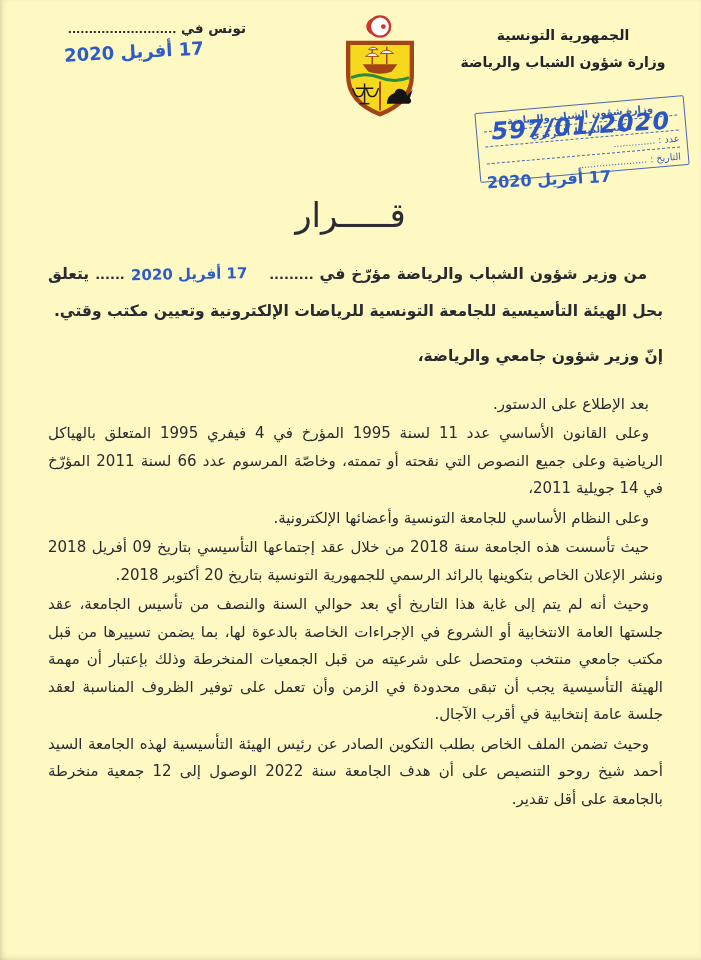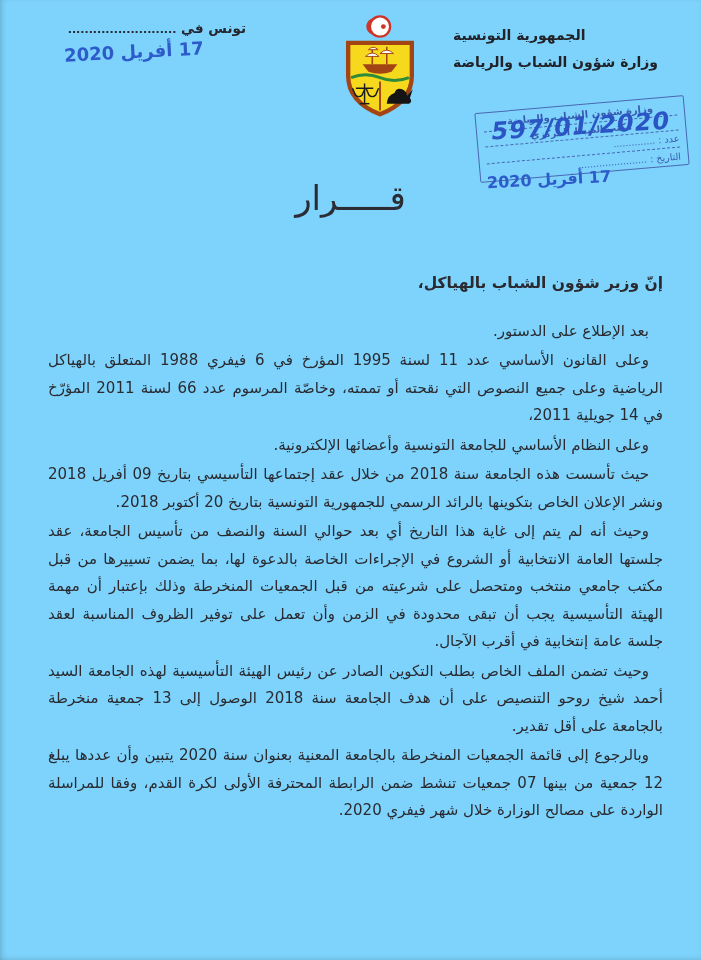--- a/index.html
+++ b/index.html
@@ -1,20 +1,20 @@
 <!DOCTYPE html>
 <html lang="ar"><head>
 <meta charset="utf-8">
 <style>
   html,body{margin:0;padding:0;background:#e9e9e9;}
   .page{
     position:relative;
     width:701px;height:960px;
     margin:0 auto;
-    background:#7dd3fc;
+    background:#fef9c3;
     overflow:hidden;
     font-family:"DejaVu Sans",sans-serif;
     color:#2b2b33;
     box-shadow:inset 4px 0 6px -3px rgba(0,0,0,.18), inset 0 -4px 6px -3px rgba(0,0,0,.10);
   }
   
   .hdr-left{
     position:absolute;top:20px;left:56px;width:190px;
     direction:rtl;text-align:right;
     font-size:13.5px;font-weight:bold;color:#26262e;
@@ -29,21 +29,21 @@
     position:absolute;top:41px;left:64px;
     font-size:18px;letter-spacing:1px;
     transform:rotate(-3deg);
     direction:rtl;white-space:nowrap;
   }
   
   .emblem{position:absolute;top:14px;left:336px;width:88px;height:108px;}
   
   .hdr-right{
     position:absolute;top:22px;right:28px;width:220px;
-    direction:rtl;text-align:left;
+    direction:rtl;text-align:center;
     font-weight:bold;font-size:14px;line-height:27px;color:#222229;
     white-space:nowrap;
   }
   
   .stamp-box{
     position:absolute;top:104px;right:14px;width:194px;
     transform:rotate(-5deg);
     border:1.6px solid #4a67b2;border-radius:2px;
     padding:3px 7px 2px;
     direction:rtl;text-align:center;
@@ -64,21 +64,21 @@
     pointer-events:none;
   }
   .stamp-date{
     position:absolute;top:170px;right:90px;
     font-size:16px;letter-spacing:1px;
     transform:rotate(-3deg);
     direction:rtl;white-space:nowrap;
   }
   
   .title{
-    position:absolute;top:178px;left:0;width:100%;
+    position:absolute;top:195px;left:0;width:100%;
     text-align:center;direction:rtl;
     font-size:34px;font-weight:normal;color:#2c2c34;
     margin:0;
   }
   
   .body{
     position:absolute;top:256px;left:48px;right:38px;
     direction:rtl;
     font-size:15px;line-height:27.5px;
     text-align:justify;text-align-last:right;
@@ -158,25 +158,31 @@
       <span>التاريخ :</span>
       <span class="dots">......................</span>
     </div>
     <div class="stamp-hand">597/01/2020</div>
   </div>
   <div class="stamp-date blue-stamp">17 أفريل 2020</div>
 
   <h1 class="title">قـــــرار</h1>
 
   <div class="body">
-    <p class="minister">إنّ وزير شؤون الشباب بالهياكل،</p>
+    <p class="intro">
+      <span>من وزير شؤون الشباب والرياضة مؤرّخ في</span>
+      <span class="dots">.........</span>
+      <span class="blue-stamp">17 أفريل 2020</span>
+      <span class="dots">......</span>
+      <span>يتعلق بحل الهيئة التأسيسية للجامعة التونسية للرياضات الإلكترونية وتعيين مكتب وقتي.</span>
+    </p>
+    <p class="minister">إنّ وزير شؤون جامعي والرياضة،</p>
     <div class="paras">
         <p>بعد الإطلاع على الدستور.</p>
-        <p>وعلى القانون الأساسي عدد 11 لسنة 1995 المؤرخ في 6 فيفري 1988 المتعلق بالهياكل الرياضية وعلى جميع النصوص التي نقحته أو تممته، وخاصّة المرسوم عدد 66 لسنة 2011 المؤرّخ في 14 جويلية 2011،</p>
+        <p>وعلى القانون الأساسي عدد 11 لسنة 1995 المؤرخ في 4 فيفري 1995 المتعلق بالهياكل الرياضية وعلى جميع النصوص التي نقحته أو تممته، وخاصّة المرسوم عدد 66 لسنة 2011 المؤرّخ في 14 جويلية 2011،</p>
         <p>وعلى النظام الأساسي للجامعة التونسية وأعضائها الإلكترونية.</p>
         <p>حيث تأسست هذه الجامعة سنة 2018 من خلال عقد إجتماعها التأسيسي بتاريخ 09 أفريل 2018 ونشر الإعلان الخاص بتكوينها بالرائد الرسمي للجمهورية التونسية بتاريخ 20 أكتوبر 2018.</p>
         <p>وحيث أنه لم يتم إلى غاية هذا التاريخ أي بعد حوالي السنة والنصف من تأسيس الجامعة، عقد جلستها العامة الانتخابية أو الشروع في الإجراءات الخاصة بالدعوة لها، بما يضمن تسييرها من قبل مكتب جامعي منتخب ومتحصل على شرعيته من قبل الجمعيات المنخرطة وذلك بإعتبار أن مهمة الهيئة التأسيسية يجب أن تبقى محدودة في الزمن وأن تعمل على توفير الظروف المناسبة لعقد جلسة عامة إنتخابية في أقرب الآجال.</p>
-        <p>وحيث تضمن الملف الخاص بطلب التكوين الصادر عن رئيس الهيئة التأسيسية لهذه الجامعة السيد أحمد شيخ روحو التنصيص على أن هدف الجامعة سنة 2018 الوصول إلى 13 جمعية منخرطة بالجامعة على أقل تقدير.</p>
-        <p>وبالرجوع إلى قائمة الجمعيات المنخرطة بالجامعة المعنية بعنوان سنة 2020 يتبين وأن عددها يبلغ 12 جمعية من بينها 07 جمعيات تنشط ضمن الرابطة المحترفة الأولى لكرة القدم، وفقا للمراسلة الواردة على مصالح الوزارة خلال شهر فيفري 2020.</p>
+        <p>وحيث تضمن الملف الخاص بطلب التكوين الصادر عن رئيس الهيئة التأسيسية لهذه الجامعة السيد أحمد شيخ روحو التنصيص على أن هدف الجامعة سنة 2022 الوصول إلى 12 جمعية منخرطة بالجامعة على أقل تقدير.</p>
       </div>
   </div>
 
 </div>
 
 </body></html>

